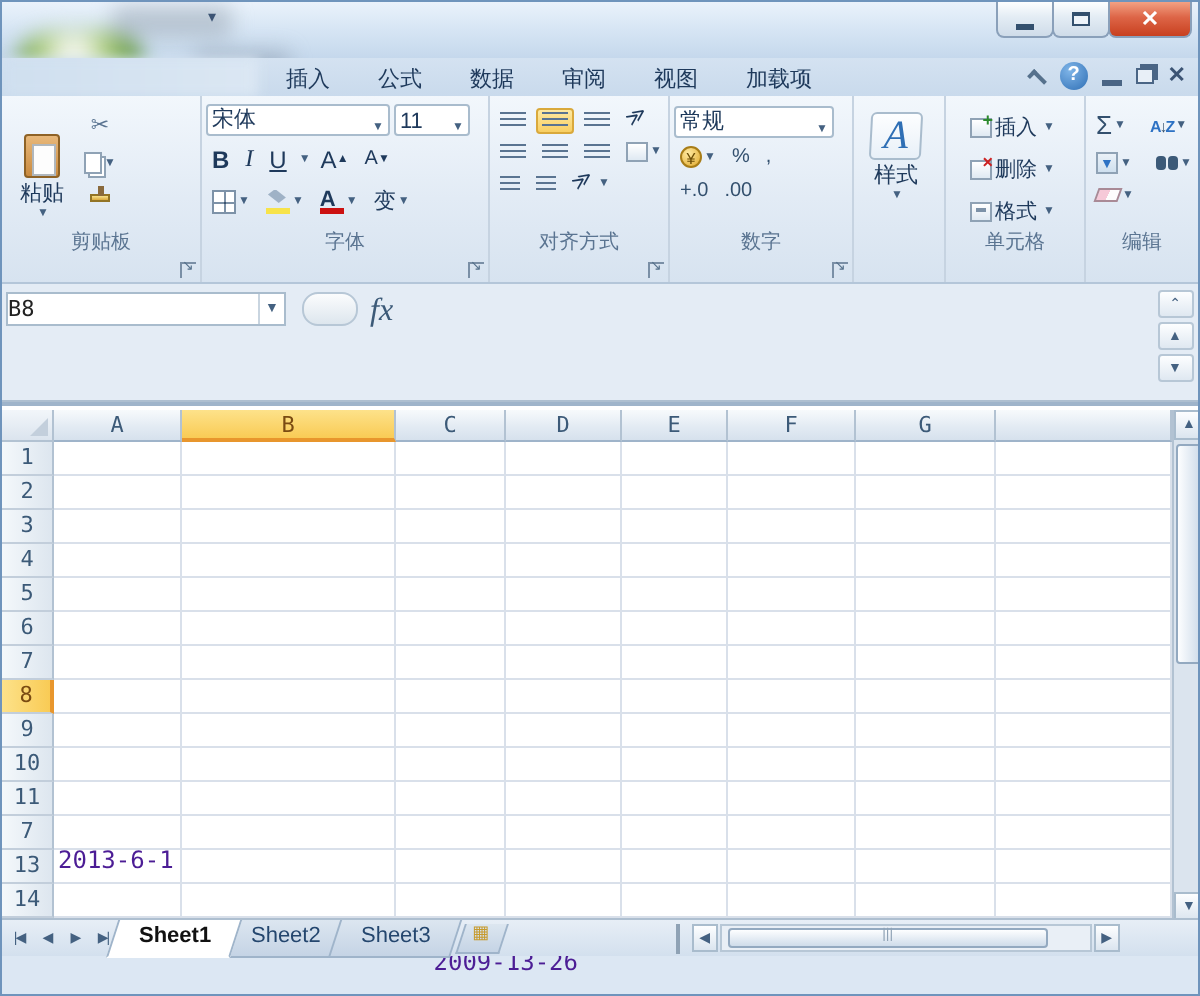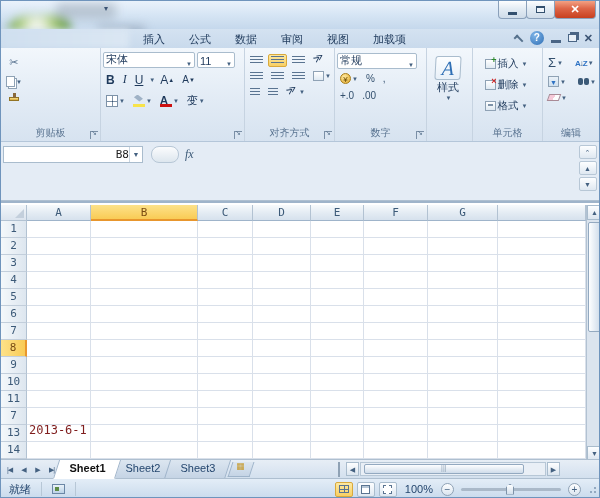--- a/index.html
+++ b/index.html
@@ -34,21 +34,21 @@
   .helpbtn { width:14px; height:14px; border-radius:50%; background:radial-gradient(circle at 35% 30%, #7fb5e8, #2f6fb5); color:#fff;
     font-size:10px; font-weight:bold; text-align:center; line-height:14px; }
   .wk-min { width:10px; height:3px; background:#4a6585; margin-top:6px; }
   .wk-restore { width:9px; height:8px; border:1px solid #4a6585; box-shadow:2px -2px 0 -0px #4a6585; background:#e8eff7; }
   .wk-close { font-size:11px; color:#3c5474; font-weight:bold; line-height:12px; }
 
   
   .ribbon { position:absolute; left:0; top:47px; width:600px; height:94px;
     background:linear-gradient(#f2f7fc,#e2ebf5 55%,#d7e3f0); border-bottom:1px solid #b4c6d9; display:flex; }
   .rgroup { position:relative; height:100%; border-right:1px solid #c6d3e1; padding:2px 2px 0 2px; }
-  .rgroup .glabel { position:absolute; bottom:1px; left:0; right:0; text-align:center; font-size:10px; color:#5a7491; }
+  .rgroup .glabel { position:absolute; bottom:13px; left:0; right:0; text-align:center; font-size:10px; color:#5a7491; }
   .launcher { position:absolute; bottom:2px; right:2px; width:8px; height:8px; border-left:1px solid #7a8fa6; border-top:1px solid #7a8fa6; }
   .launcher:after { content:"↘"; position:absolute; left:0px; top:-3px; font-size:7px; color:#56718c; }
   .gcontent { display:flex; height:74px; }
   .smallbtn { display:flex; align-items:center; justify-content:center; border:1px solid transparent; border-radius:2px; padding:1px 2px; }
   .arr { font-size:6px; color:#446181; margin-left:1px; }
   .combo { display:flex; align-items:flex-end; background:#fff; border:1px solid #a9bccd; border-radius:2px; height:16px; padding:0 2px; font-size:11px; }
   .combo .arr { margin-left:auto; }
 
   
   .pastebig { width:36px; display:flex; flex-direction:column; align-items:center; padding-top:4px; }
@@ -115,25 +115,25 @@
   .sortico b { color:#2d72c4; }
   .filldown { width:11px; height:11px; border:1px solid #8fa2b5; background:linear-gradient(#eaf1f8,#cfe0ef); text-align:center; font-size:7px; color:#2d72c4; line-height:11px; }
   .binoc { display:flex; gap:1px; }
   .binoc i { width:5px; height:7px; background:#3c5a78; border-radius:2px; }
   .eraserico { width:12px; height:7px; background:linear-gradient(100deg,#f6c9d8 50%,#fdfdfd 50%); border:1px solid #a98a96; transform:skewX(-20deg); }
 
   
   .fxrow { position:absolute; left:0; top:141px; width:600px; height:59px; background:#e4ecf5; border-bottom:1px solid #aebfd0; }
   .namebox { position:absolute; left:2px; top:4px; width:140px; height:17px; background:#fff; border:1px solid #a9bccd;
     font-size:11px; color:#222; display:flex; align-items:center; }
-  .namebox .val { flex:1; text-align:right; font-family:"DejaVu Sans Mono",monospace; }
+  .namebox .val { flex:1; text-align:left; font-family:"DejaVu Sans Mono",monospace; }
   .namebox .nbarr { width:13px; border-left:1px solid #c9d5e0; text-align:center; font-size:7px; color:#446181; align-self:stretch; line-height:15px; }
   .pill { position:absolute; left:150px; top:4px; width:28px; height:17px; border-radius:8px;
     background:linear-gradient(#fbfcfd,#dde6ee); border:1px solid #b7c7d6; }
-  .fxlabel { position:absolute; left:184px; top:5px; font-style:italic; font-family:"Liberation Serif",serif; font-size:12px; color:#3c5a78; }
+  .fxlabel { position:absolute; left:184px; top:5px; font-style:italic; font-family:"Liberation Serif",serif; font-size:16px; color:#3c5a78; }
   .fxinput { position:absolute; left:199px; top:2px; width:374px; height:52px; background:#fff; border:1px solid #aebfd0;
     font-family:"DejaVu Sans Mono",monospace; font-size:12px; line-height:16px; color:#111; padding:1px 3px; white-space:pre; overflow:hidden; }
   .fxscroll { position:absolute; left:575px; top:2px; width:23px; height:52px; display:flex; flex-direction:column; align-items:center; gap:2px; padding-top:1px; }
   .fxsbtn { width:18px; height:14px; border:1px solid #b7c7d6; border-radius:2px; background:linear-gradient(#fdfeff,#dfe8f1);
     font-size:7px; color:#446181; text-align:center; line-height:13px; }
 
   
   .grid { position:absolute; left:0; top:200px; width:600px; height:258px; background:#fff; border-top:2px solid #9fb4ca; }
   .corner { position:absolute; left:0; top:2px; width:26px; height:16px; background:linear-gradient(#f2f6fa,#dbe4ee); border:1px solid #b2c2d2; border-top:none; border-left:none; }
   .corner:after { content:""; position:absolute; right:2px; bottom:2px; border-left:9px solid transparent; border-bottom:9px solid #c3cfdc; }
@@ -143,21 +143,21 @@
     font-family:"DejaVu Sans Mono",monospace; line-height:15px; }
   .colhdr.sel { background:linear-gradient(#fde28a,#f9cb55); border-bottom:2px solid #e8962d; color:#7a4b12; }
   .rowhdrs { position:absolute; left:0; top:18px; width:26px; }
   .rowhdr { width:26px; height:17px; border-right:1px solid #b2c2d2; border-bottom:1px solid #c2cedb;
     background:linear-gradient(90deg,#f4f8fb,#dde6ef); text-align:center; font-size:11px; color:#3c5a78;
     font-family:"DejaVu Sans Mono",monospace; line-height:16px; }
   .rowhdr.sel { background:linear-gradient(90deg,#fde28a,#f9cb55); border-right:2px solid #e8962d; color:#7a4b12; }
   .gridbody { position:absolute; left:26px; top:18px; width:559px; height:240px; overflow:hidden;
     background:repeating-linear-gradient(#fff 0 16px, #d9e0ea 16px 17px); }
   .vline { position:absolute; top:0; bottom:0; width:1px; background:#d9e0ea; }
-  .cellval { position:absolute; font-family:"DejaVu Sans Mono",monospace; font-size:12px; color:#7f1d1d; height:17px; line-height:16px; }
+  .cellval { position:absolute; font-family:"DejaVu Sans Mono",monospace; font-size:12px; color:#4c1d95; height:17px; line-height:16px; }
   .cell-a1 { left:28px; top:219px; width:62px; }
   .cell-c4 { left:198px; top:270px; width:90px; text-align:right; }
   .vscroll { position:absolute; right:0; top:2px; width:15px; height:256px; background:#dbe4ee; border-left:1px solid #b2c2d2; }
   .vsbtn { width:15px; height:15px; background:linear-gradient(#fdfeff,#dbe5ef); border:1px solid #a9bccd; font-size:7px; color:#446181; text-align:center; line-height:14px; }
   .vsbtn.down { position:absolute; bottom:0; }
   .vthumb { position:absolute; left:1px; top:17px; width:13px; height:110px; border:1px solid #93a9c0; border-radius:2px; background:linear-gradient(90deg,#fdfeff,#cfdcea); }
 
   
   .sheetbar { position:absolute; left:0; top:458px; width:600px; height:19px; background:linear-gradient(#e7eef6,#d3e0ee); border-top:1px solid #aebfd0; display:flex; align-items:center; }
   .navbtns { display:flex; gap:1px; padding:0 4px 0 2px; }
@@ -238,20 +238,25 @@
       <div class="wk-min"></div>
       <div class="wk-restore"></div>
       <div class="wk-close">✕</div>
     </div>
   </div>
 
   <div class="ribbon">
 
     <div class="rgroup" style="width:100px">
       <div class="gcontent">
+        <div class="pastebig smallbtn" style="flex-direction:column">
+          <div class="clipico"></div>
+          <span>粘贴</span>
+          <span class="arr">▼</span>
+        </div>
         <div class="clip-col2">
           <div class="smallbtn">
               <span class="scis">✂</span>
             </div>
           <div class="smallbtn">
               <div class="copyico"></div>
               <span class="arr">▼</span>
             </div>
           <div class="smallbtn">
               <div class="brushico"></div>
@@ -300,20 +305,21 @@
                 <div class="colorbar" style="background:#cc1111"></div>
               </div>
               <span class="arr">▼</span>
           </div>
           <div class="smallbtn phon">
               <span>变</span>
               <span class="arr">▼</span>
             </div>
         </div>
       </div>
+      <div class="glabel">字体</div>
       <div class="launcher"></div>
     </div>
 
     <div class="rgroup" style="width:90px">
       <div class="aligngrid">
         <div class="frow">
           <div class="smallbtn">
               <div class="lines"></div>
             </div>
           <div class="smallbtn sel-yellow">
@@ -524,37 +530,13 @@
     <div class="hsplit"></div>
     <div class="hscroll">
       <div class="hsbtn">◀</div>
       <div class="htrack">
           <div class="hthumb"></div>
         </div>
       <div class="hsbtn">▶</div>
     </div>
   </div>
 
-  <div class="statusbar">
-    <div class="stmode">就绪</div>
-    <div class="stdiv"></div>
-    <div class="macroico"></div>
-    <div class="stdiv"></div>
-    <div class="stright">
-      <div class="viewbtn active">
-          <div class="vb-grid"></div>
-        </div>
-      <div class="viewbtn">
-          <div class="vb-page"></div>
-        </div>
-      <div class="viewbtn">
-          <div class="vb-break"></div>
-        </div>
-      <div class="zoomtxt">100%</div>
-      <div class="zbtn">−</div>
-      <div class="ztrack">
-          <div class="zthumb"></div>
-        </div>
-      <div class="zbtn">+</div>
-      <div class="grip"></div>
-    </div>
-  </div>
 </div>
 
 </body></html>

